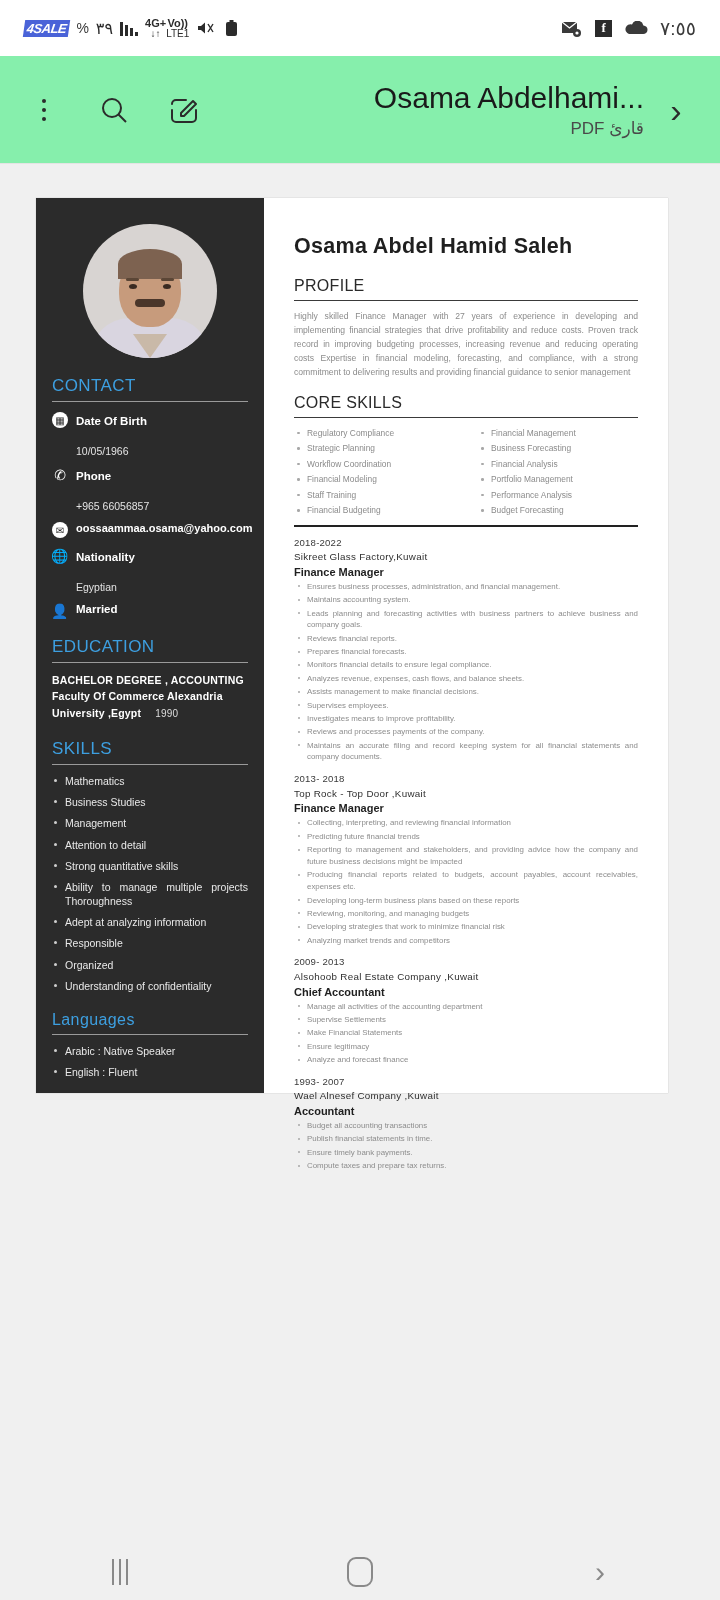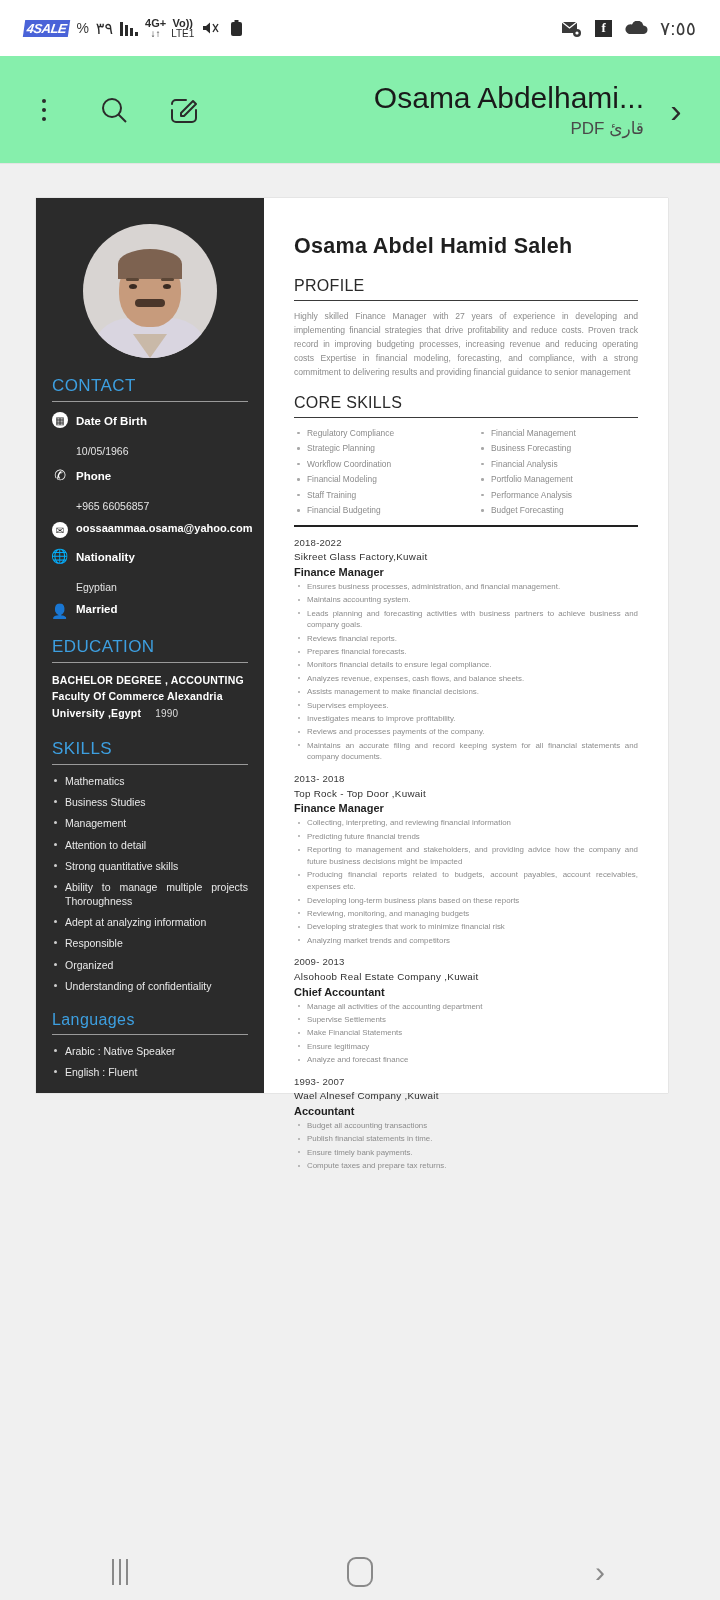--- a/index.html
+++ b/index.html
@@ -27,21 +27,21 @@
   .sb-num{ font-size:16px; color:#2b2b2b; }
   .bars{ display:flex; align-items:flex-end; gap:2px; height:16px; }
   .bars i{ display:block; width:3px; background:#2b2b2b; }
   .bars i:nth-child(1){height:14px}
   .bars i:nth-child(2){height:11px}
   .bars i:nth-child(3){height:8px}
   .bars i:nth-child(4){height:4px}
   .net{ display:flex; flex-direction:column; align-items:center; line-height:1; }
   .net .t{ font-size:11px; font-weight:bold; color:#2b2b2b; }
   .net .b{ font-size:10px; color:#2b2b2b; }
-  .netwrap{ display:flex; align-items:center; gap:5px; }
+  .netwrap{ display:flex; align-items:center; }
   .sb-time{ font-size:19px; color:#3a3a3a; letter-spacing:0.5px; }
   .fbicon{
     width:17px;height:17px;background:#2b2b2b;color:#fff;font-weight:bold;
     font-size:13px;display:flex;align-items:center;justify-content:center;
     font-family:"Liberation Serif",serif;
   }
 
   
   .appbar{
     height:108px; width:720px; background:#86efac;

